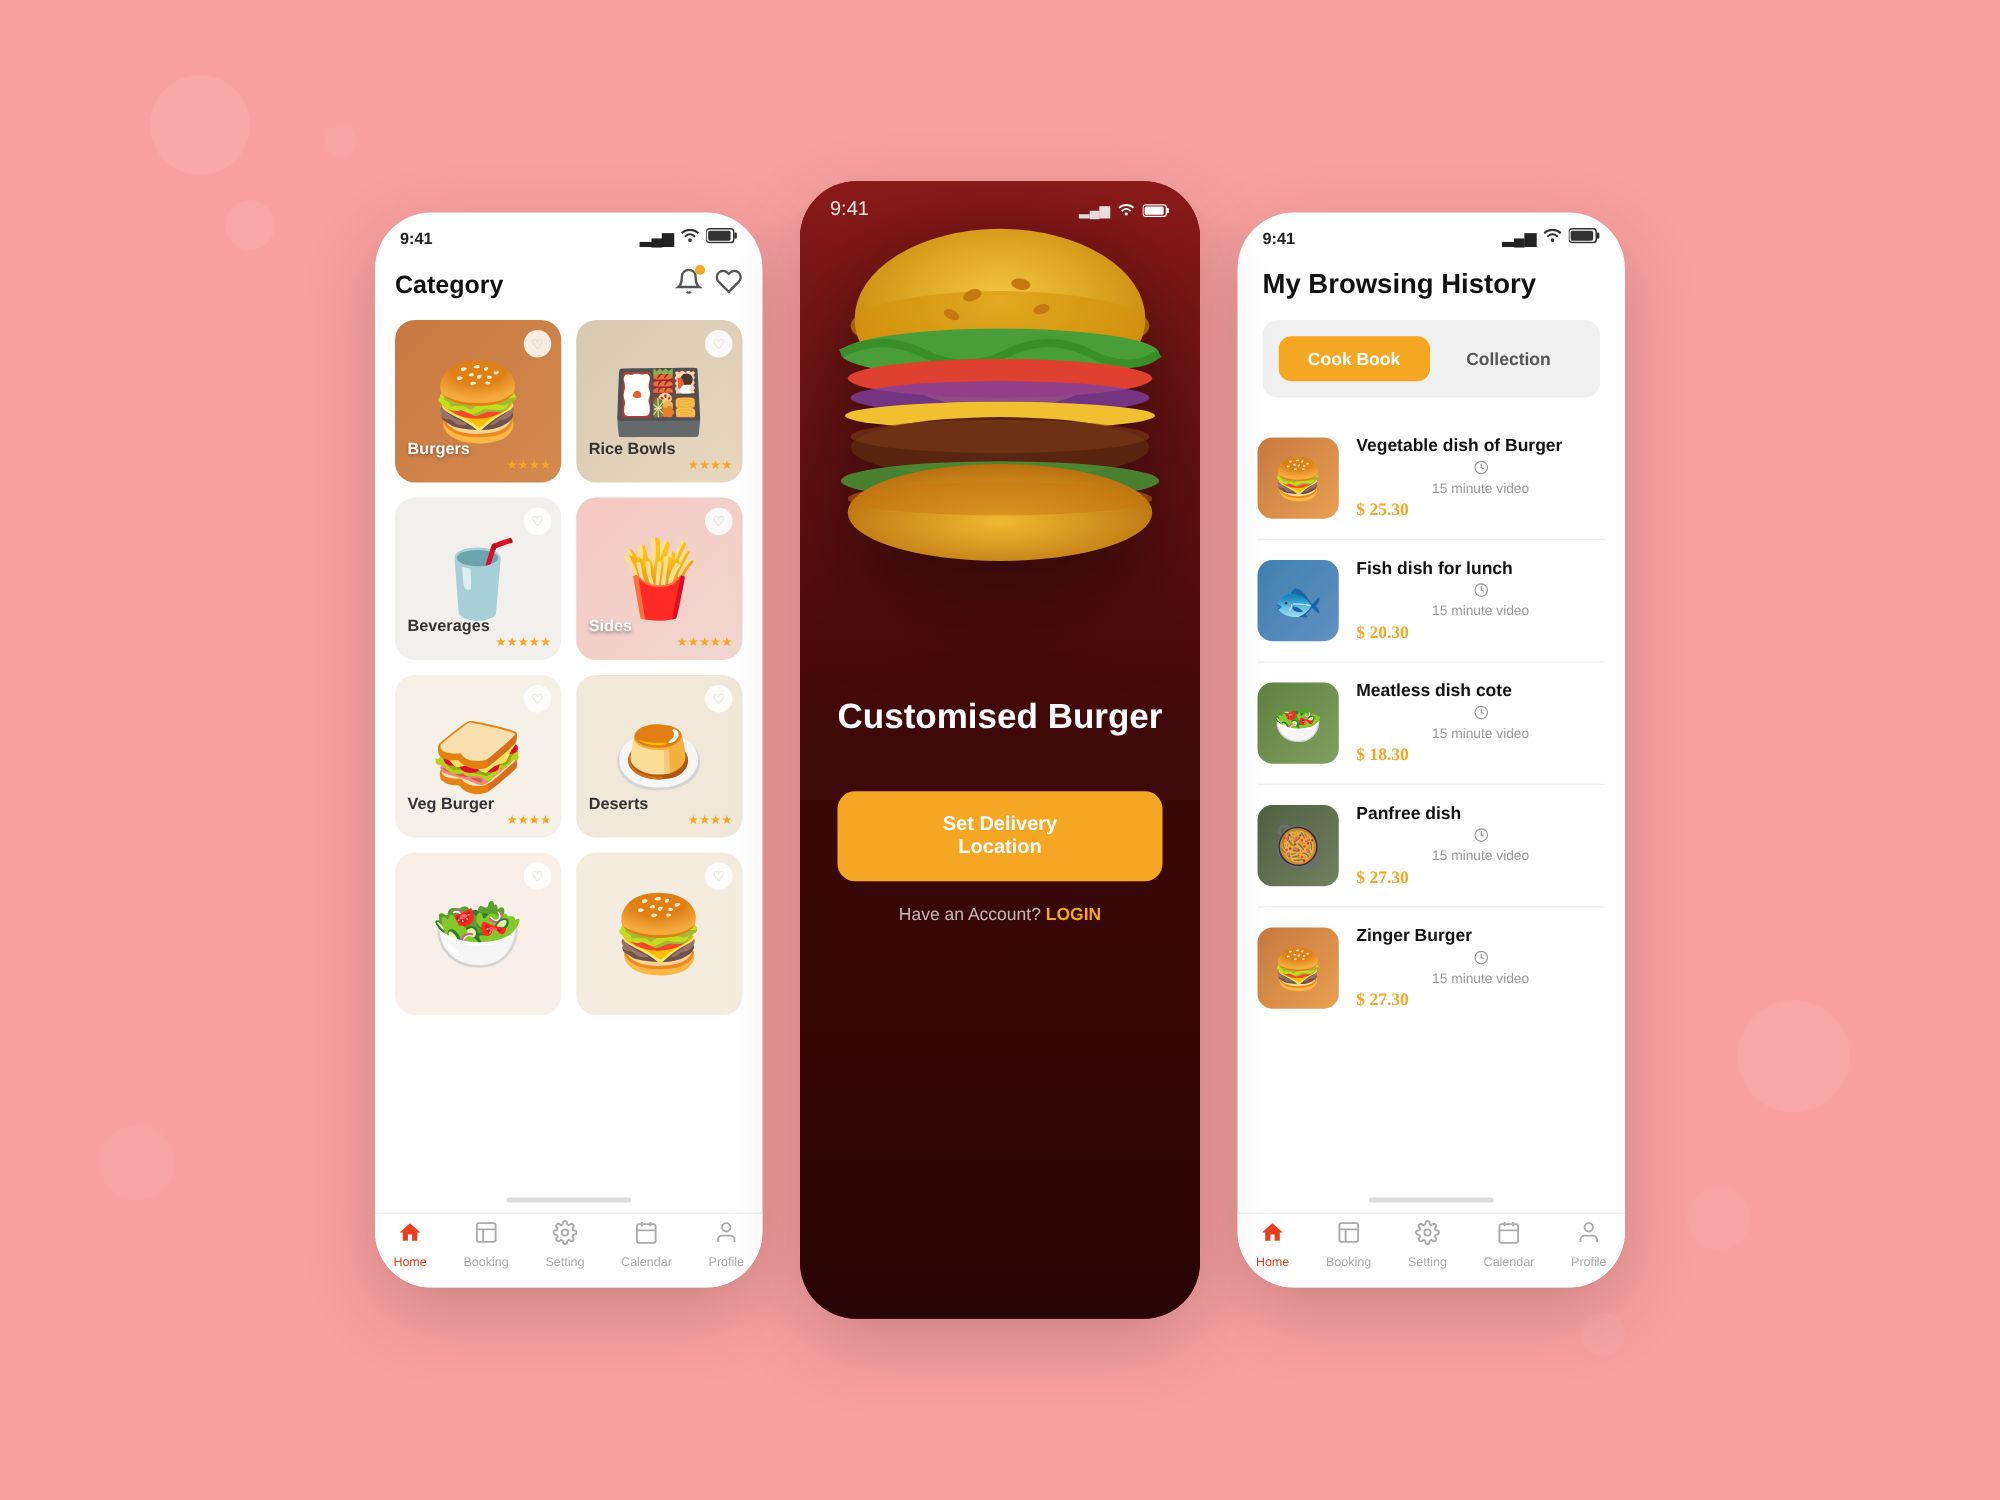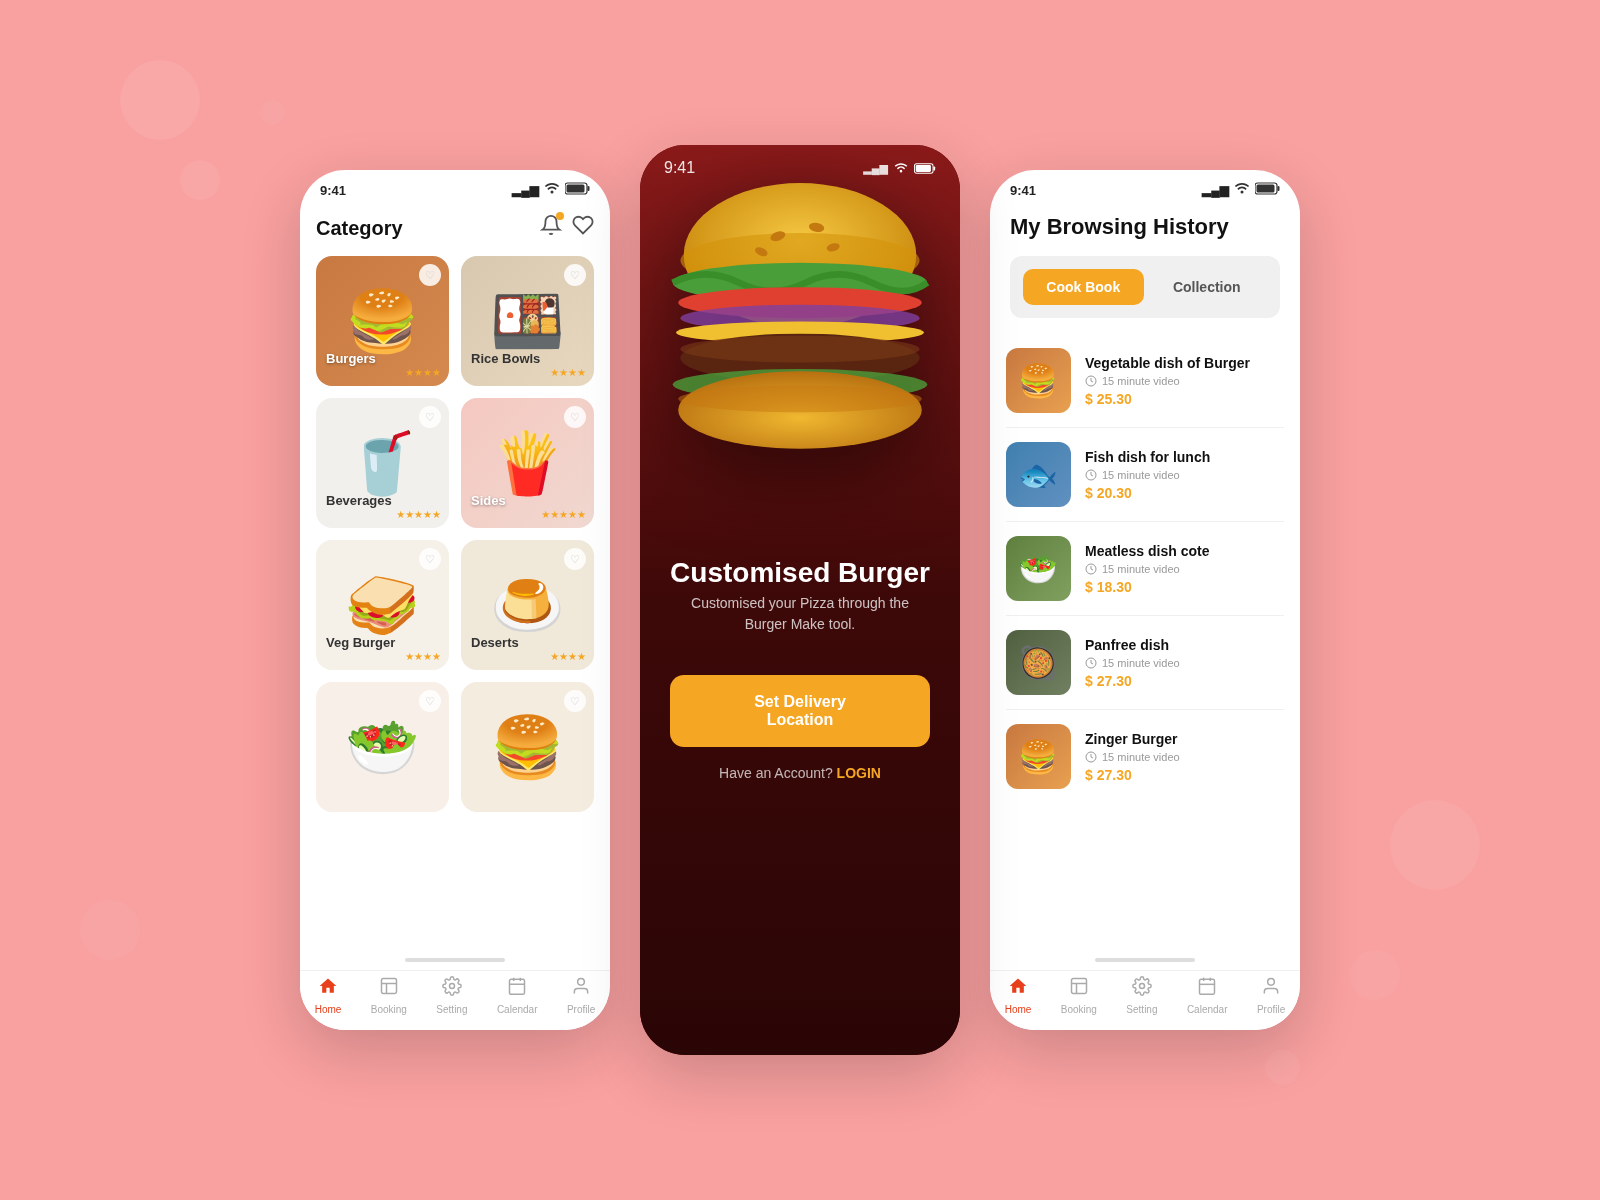--- a/index.html
+++ b/index.html
@@ -332,25 +332,27 @@
       color: #111;
       margin-bottom: 4px;
     }
     .history-meta {
       display: flex;
       align-items: center;
       gap: 5px;
       font-size: 11px;
       color: #999;
       margin-bottom: 4px;
+      flex-direction: column;
     }
     .history-price {
       font-size: 14px;
       font-weight: 700;
       color: #f5a623;
+      font-family: Liberation Serif, serif;
     }
   </style>
 </head>
 <body>
 
 <div class="bg-circles">
   <div class="bg-circle" style="width:80px;height:80px;top:60px;left:120px;opacity:0.3;"></div>
   <div class="bg-circle" style="width:40px;height:40px;top:160px;left:180px;opacity:0.25;"></div>
   <div class="bg-circle" style="width:25px;height:25px;top:100px;left:260px;opacity:0.2;"></div>
   <div class="bg-circle" style="width:60px;height:60px;top:900px;left:80px;opacity:0.2;"></div>
@@ -559,21 +561,20 @@
 
           <ellipse cx="140" cy="192" rx="115" ry="14" fill="#4a9e3a" opacity="0.8"></ellipse>
 
           <ellipse cx="140" cy="215" rx="110" ry="35" fill="url(#bunBottomGrad)"></ellipse>
           <ellipse cx="140" cy="205" rx="110" ry="12" fill="#c87810" opacity="0.5"></ellipse>
         </svg>
       </div>
 
       <div class="center-text">
         <div class="center-title">Customised Burger</div>
-        <div class="center-subtitle">Customised your Pizza through the Burger Make tool.</div>
       </div>
 
       <button class="delivery-btn">Set Delivery Location</button>
 
       <div class="login-text">
         <span>Have an Account?</span>
         <span class="login-link">LOGIN</span>
       </div>
     </div>
   </div>

